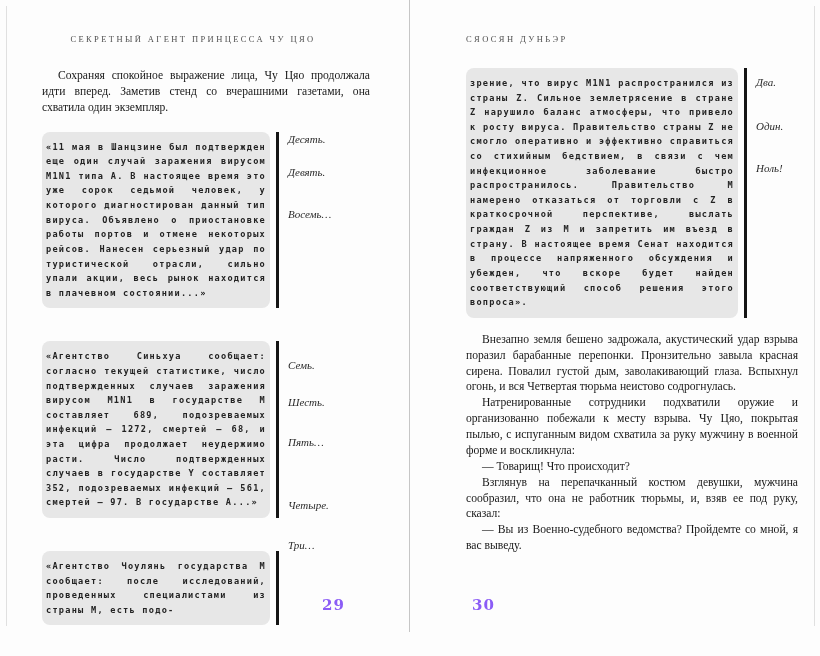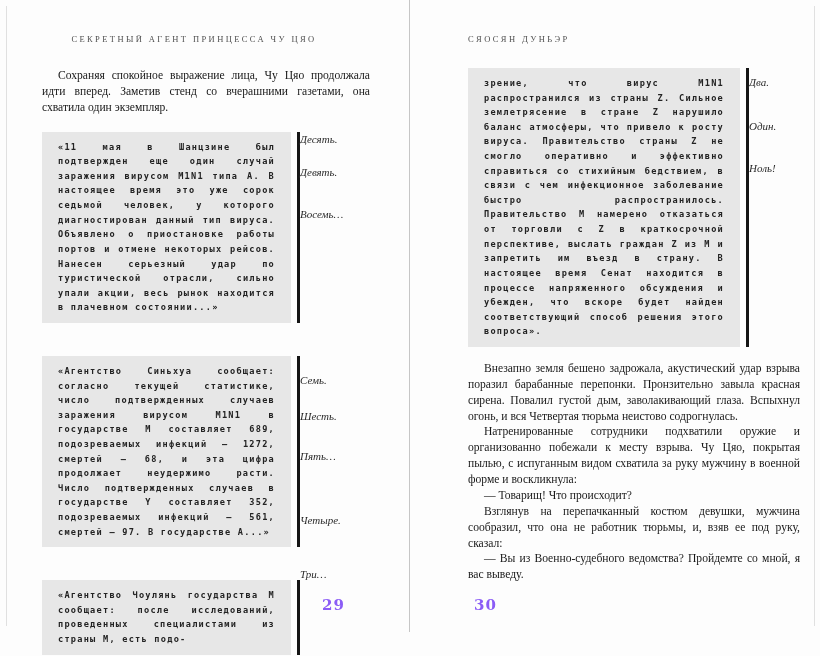--- a/index.html
+++ b/index.html
@@ -27,29 +27,29 @@
 
   .body-text {
     font-size:11.6px; line-height:1.37; text-align:justify; color:#181818;
   }
   .indent { text-indent:16px; }
   .intro-par { width:328px; margin-bottom:16px;font-family:Liberation Serif, serif; }
 
   .quote-row { display:flex; align-items:stretch; }
   .row-gap { margin-bottom:33px; }
   .quote-box {
-    background:#e7e7e7; padding:8px 16px;
+    background:#e7e7e7; padding:8px 4px;
     font-family:"DejaVu Sans Mono","Liberation Mono",monospace;
     font-weight:bold; font-size:8.6px; letter-spacing:1.25px;
-    line-height:1.7; text-align:justify; color:#232323;
+    line-height:1.7; text-align:justify; color:#232323;border-radius:8px;
   }
-  .page-left  .quote-box { width:249px; }
+  .page-left  .quote-box { width:228px; }
   .page-right .quote-box { width:272px; }
   .quote-bar { width:3px; background:#151515; margin-left:6px; flex:0 0 auto; }
-  .margin-col { display:flex; flex-direction:column; align-items:flex-start; }
+  .margin-col { padding-left:9px; display:flex; flex-direction:column; align-items:flex-start; }
   .page-left  .margin-col { width:72px; }
   .page-right .margin-col { width:52px; }
   .margin-note {
     font-style:italic; font-size:11px; color:#2b2b2b; white-space:nowrap;
     line-height:1.2;
   }
 
   .narrative { width:332px; }
   .narrative p { margin:0; }
 

